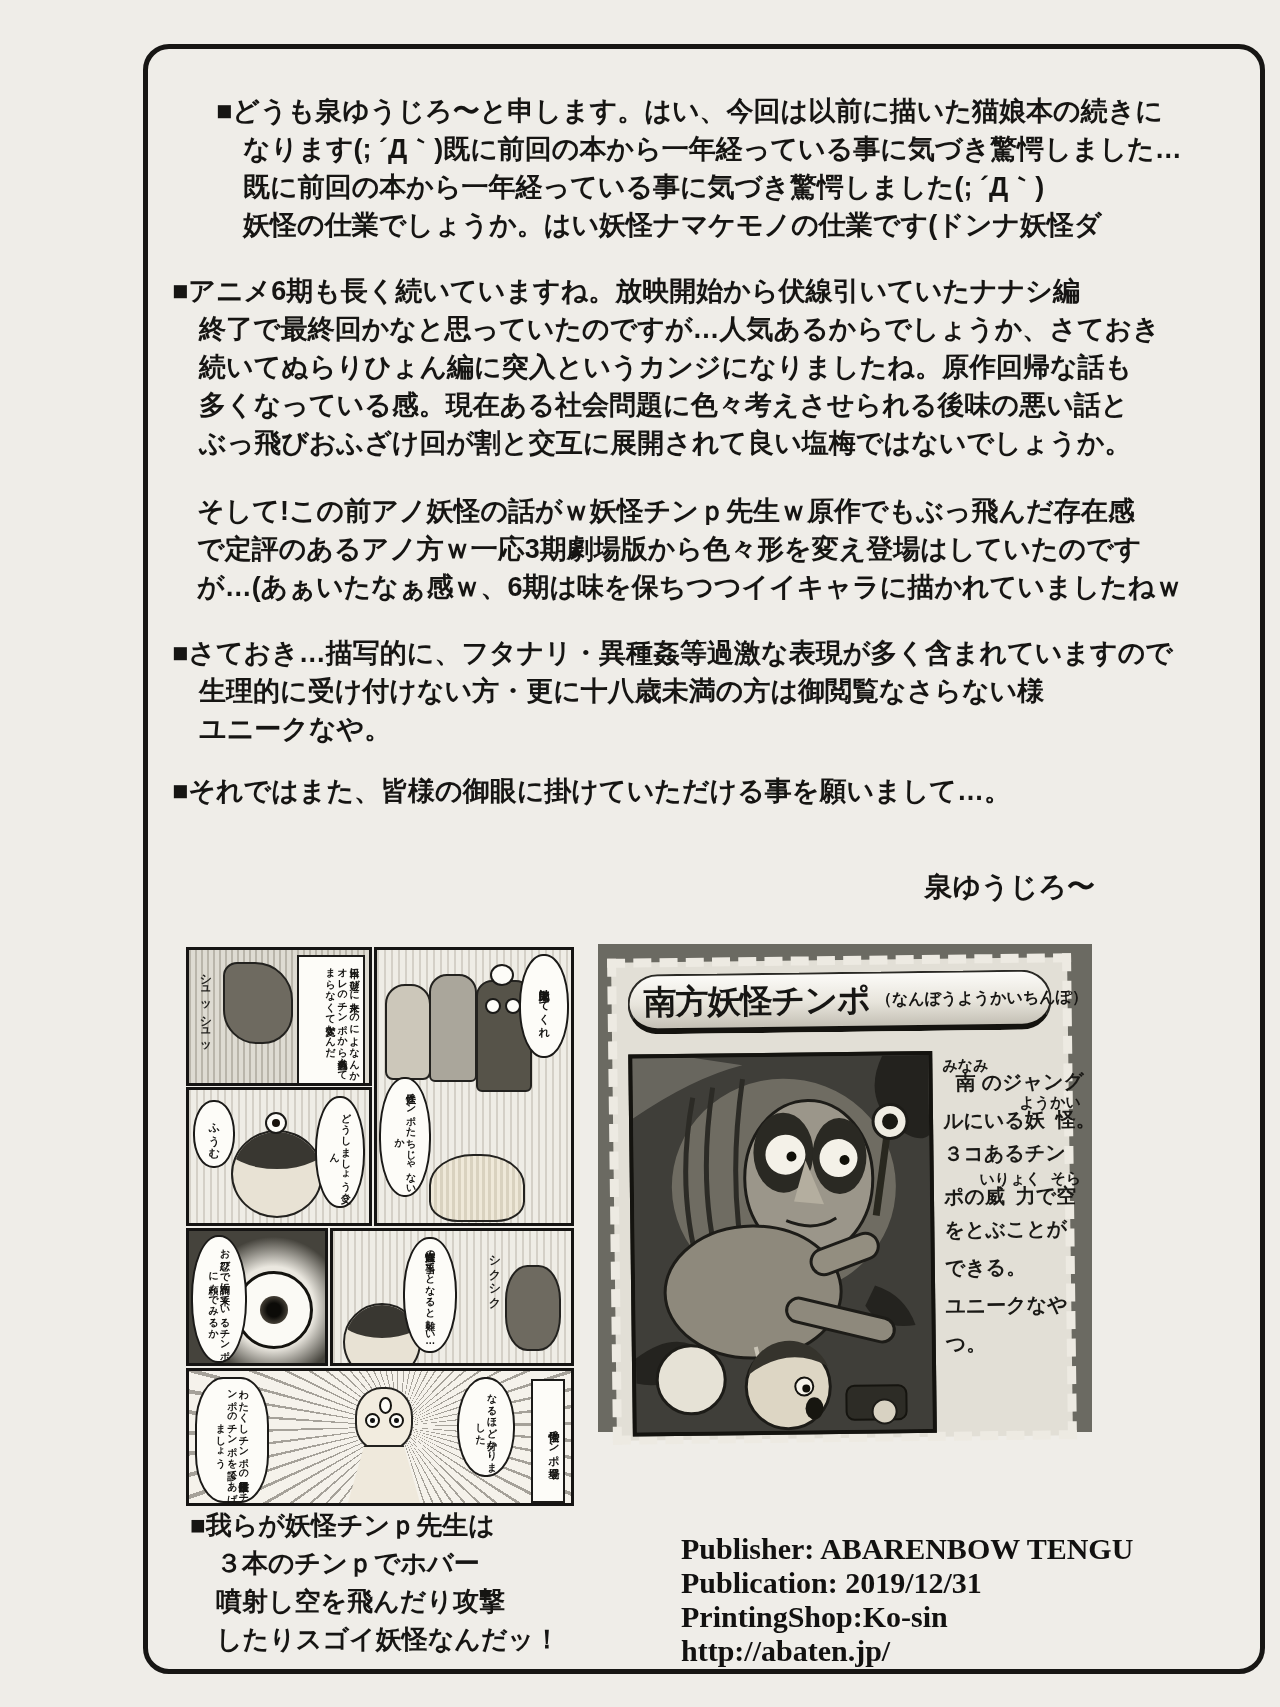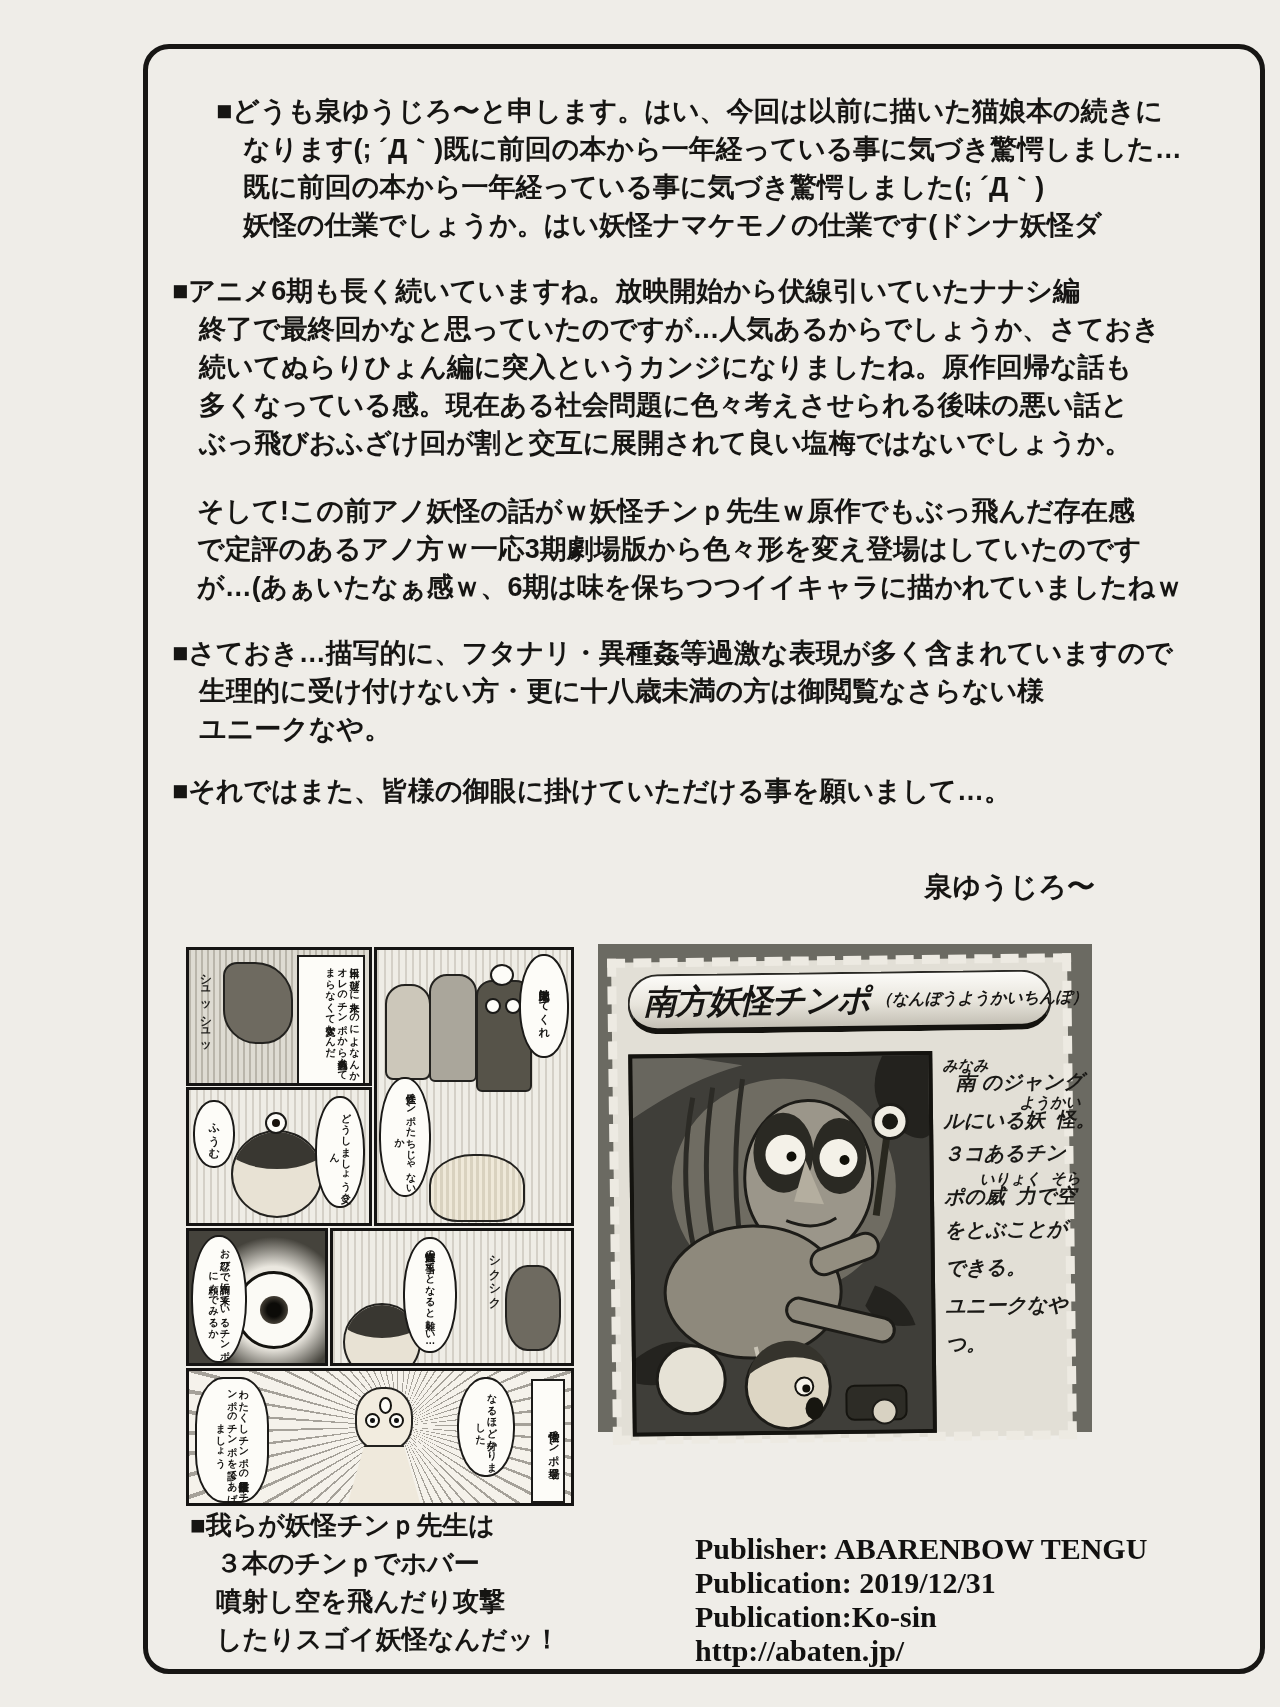--- a/index.html
+++ b/index.html
@@ -74,21 +74,20 @@
   .card-outer{
     position:absolute;left:598px;top:944px;width:494px;height:488px;
     background-color:#6b6a62;
     background-image:
       radial-gradient(ellipse 7px 16px at 12% 22%,#504f48 45%,transparent 50%),
       radial-gradient(ellipse 6px 14px at 48% 68%,#504f48 45%,transparent 50%),
       radial-gradient(ellipse 7px 15px at 82% 30%,#504f48 45%,transparent 50%),
       radial-gradient(ellipse 6px 13px at 30% 92%,#504f48 45%,transparent 50%),
       radial-gradient(ellipse 6px 15px at 68% 12%,#504f48 45%,transparent 50%),
       radial-gradient(ellipse 6px 13px at 92% 78%,#504f48 45%,transparent 50%);
-    font-style: italic;
   }
   .card-inner{
     position:absolute;left:16px;top:16px;width:456px;height:478px;
     background:#e2dfd6;transform:rotate(-0.7deg);
     outline:9px dashed #edeae2;outline-offset:-5px;
   }
   .card-title-bar{
     position:absolute;left:16px;top:12px;width:424px;height:60px;
     background:linear-gradient(#fcfbf8 0%,#e7e4db 55%,#c4c0b5 100%);
     border:2px solid #2a2925;border-bottom:6px solid #14130f;border-radius:32px;
@@ -105,21 +104,21 @@
     font-weight:bold;font-size:20px;color:#1a1916;
   }
   .card-desc .ruby-line{height:38px;line-height:38px;white-space:nowrap;}
   ruby{ruby-position:over;}
   rt{font-size:15px;font-weight:bold;}
   
   .promo{position:absolute;left:190px;top:1506px;width:420px;font-weight:bold;font-size:26px;}
   .promo .tline{height:38px;line-height:38px;white-space:nowrap;}
   .promo .tline:not(:first-child){padding-left:26px;}
   .colophon{
-    position:absolute;left:695px;top:1532px;width:420px;
+    position:absolute;left:681px;top:1532px;width:420px;
     font-family:"Liberation Serif","DejaVu Serif",serif;font-weight:bold;font-size:30px;color:#121110;
   }
   .colophon .tline{height:34px;line-height:34px;white-space:nowrap;}
 </style>
 </head>
 <body>
 
 <div class="frame"></div>
 
 <div class="para para1">
@@ -268,15 +267,15 @@
 <div class="promo">
     <div class="tline">■我らが妖怪チンｐ先生は</div>
     <div class="tline">３本のチンｐでホバー</div>
     <div class="tline">噴射し空を飛んだり攻撃</div>
     <div class="tline">したりスゴイ妖怪なんだッ！</div>
   </div>
 
 <div class="colophon">
     <div class="tline">Publisher: ABARENBOW TENGU</div>
     <div class="tline">Publication: 2019/12/31</div>
-    <div class="tline">Publication:Ko-sin</div>
+    <div class="tline">PrintingShop:Ko-sin</div>
     <div class="tline">http://abaten.jp/</div>
   </div>
 
 </body></html>

